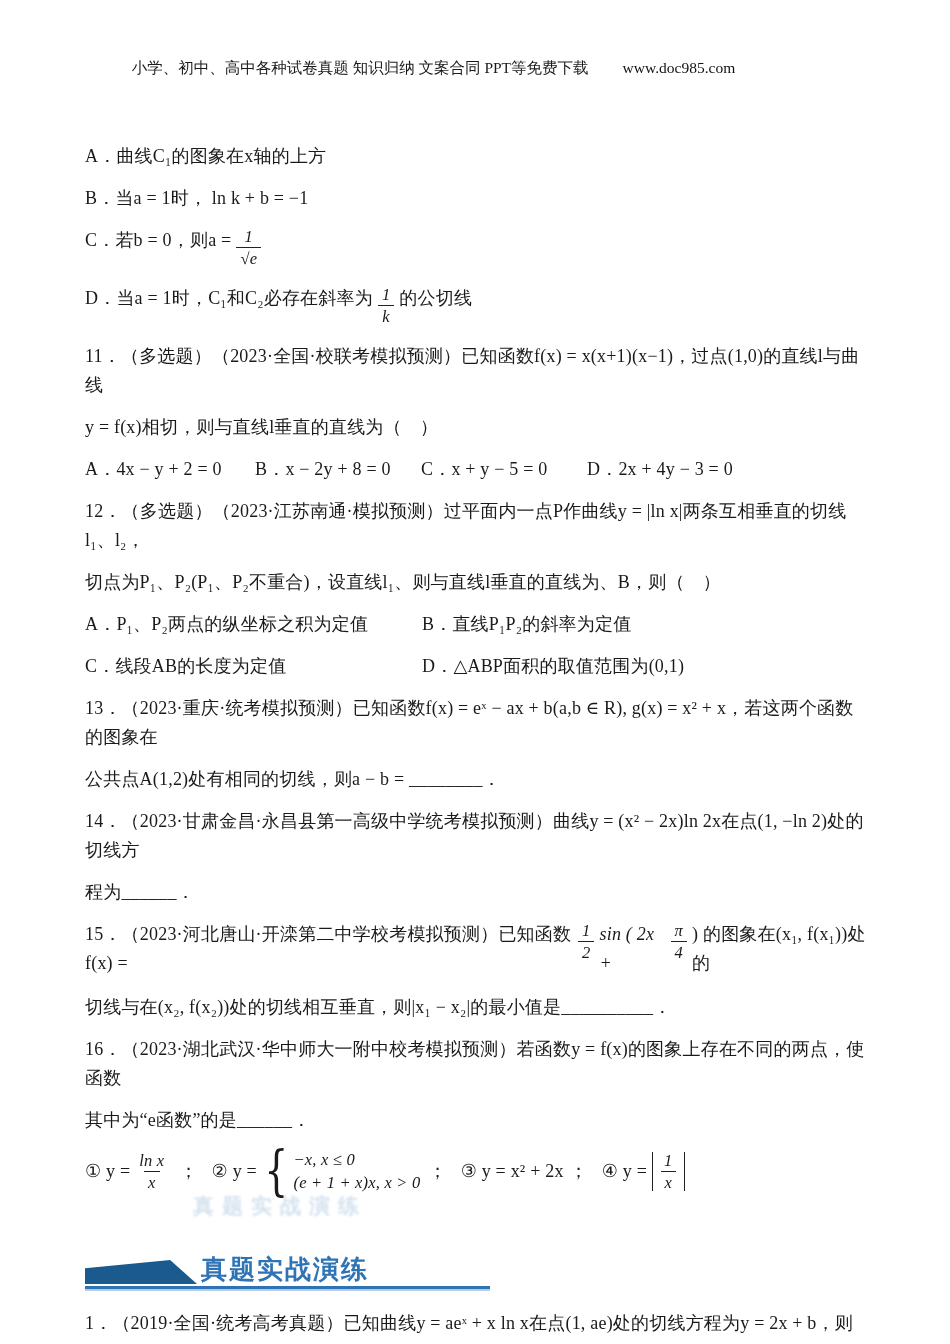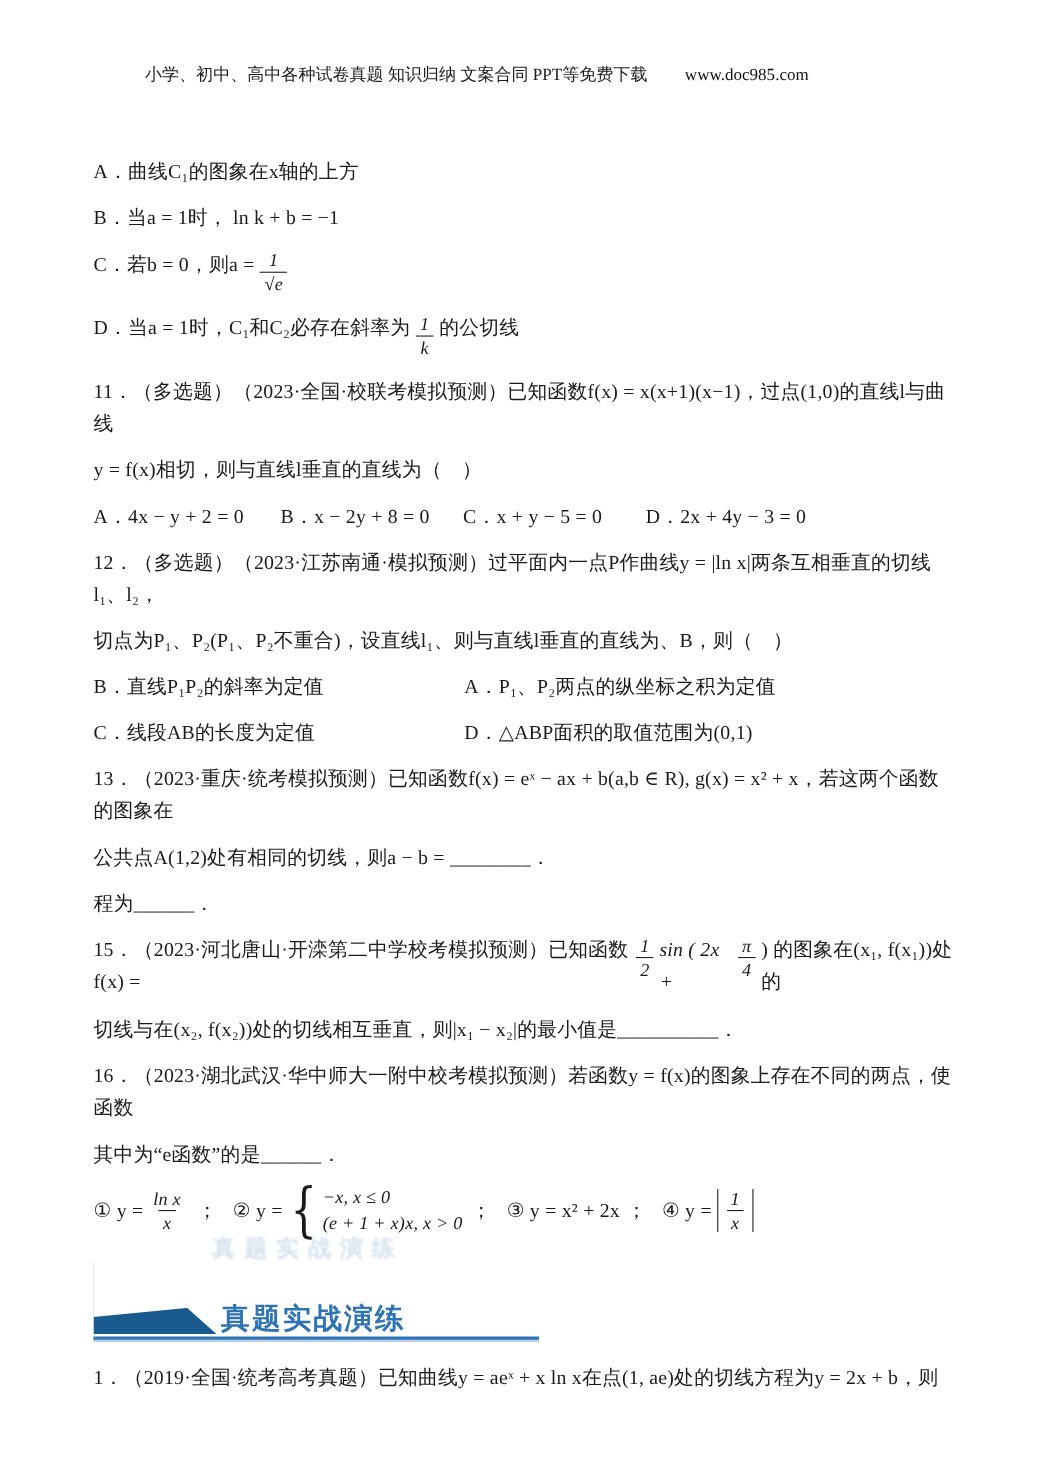--- a/index.html
+++ b/index.html
@@ -101,31 +101,32 @@
   <div class="opts4">
     <span>A．4x − y + 2 = 0</span>
     <span>B．x − 2y + 8 = 0</span>
     <span>C．x + y − 5 = 0</span>
     <span>D．2x + 4y − 3 = 0</span>
   </div>
 
   <p class="line">12．（多选题）（2023·江苏南通·模拟预测）过平面内一点P作曲线y = |ln x|两条互相垂直的切线l₁、l₂，</p>
   <p class="line">切点为P₁、P₂(P₁、P₂不重合)，设直线l₁、则与直线l垂直的直线为、B，则（　）</p>
   <div class="opts2">
+    <span>A．P₁、P₂两点的纵坐标之积为定值</span>
     <span>B．直线P₁P₂的斜率为定值</span>
-    <span>A．P₁、P₂两点的纵坐标之积为定值</span>
   </div>
   <div class="opts2">
     <span>C．线段AB的长度为定值</span>
     <span>D．△ABP面积的取值范围为(0,1)</span>
   </div>
 
   <p class="line">13．（2023·重庆·统考模拟预测）已知函数f(x) = eˣ − ax + b(a,b ∈ R), g(x) = x² + x，若这两个函数的图象在</p>
   <p class="line">公共点A(1,2)处有相同的切线，则a − b = ________．</p>
 
+  <p class="line">14．（2023·甘肃金昌·永昌县第一高级中学统考模拟预测）曲线y = (x² − 2x)ln 2x在点(1, −ln 2)处的切线方</p>
   <p class="line">程为______．</p>
 
   <div class="mrow tall">
     <span>15．（2023·河北唐山·开滦第二中学校考模拟预测）已知函数f(x) =</span>
     <span class="frac">
       <span class="num">1</span>
       <span class="den">2</span>
     </span>
     <span class="mi">sin ( 2x +</span>
     <span class="frac">

